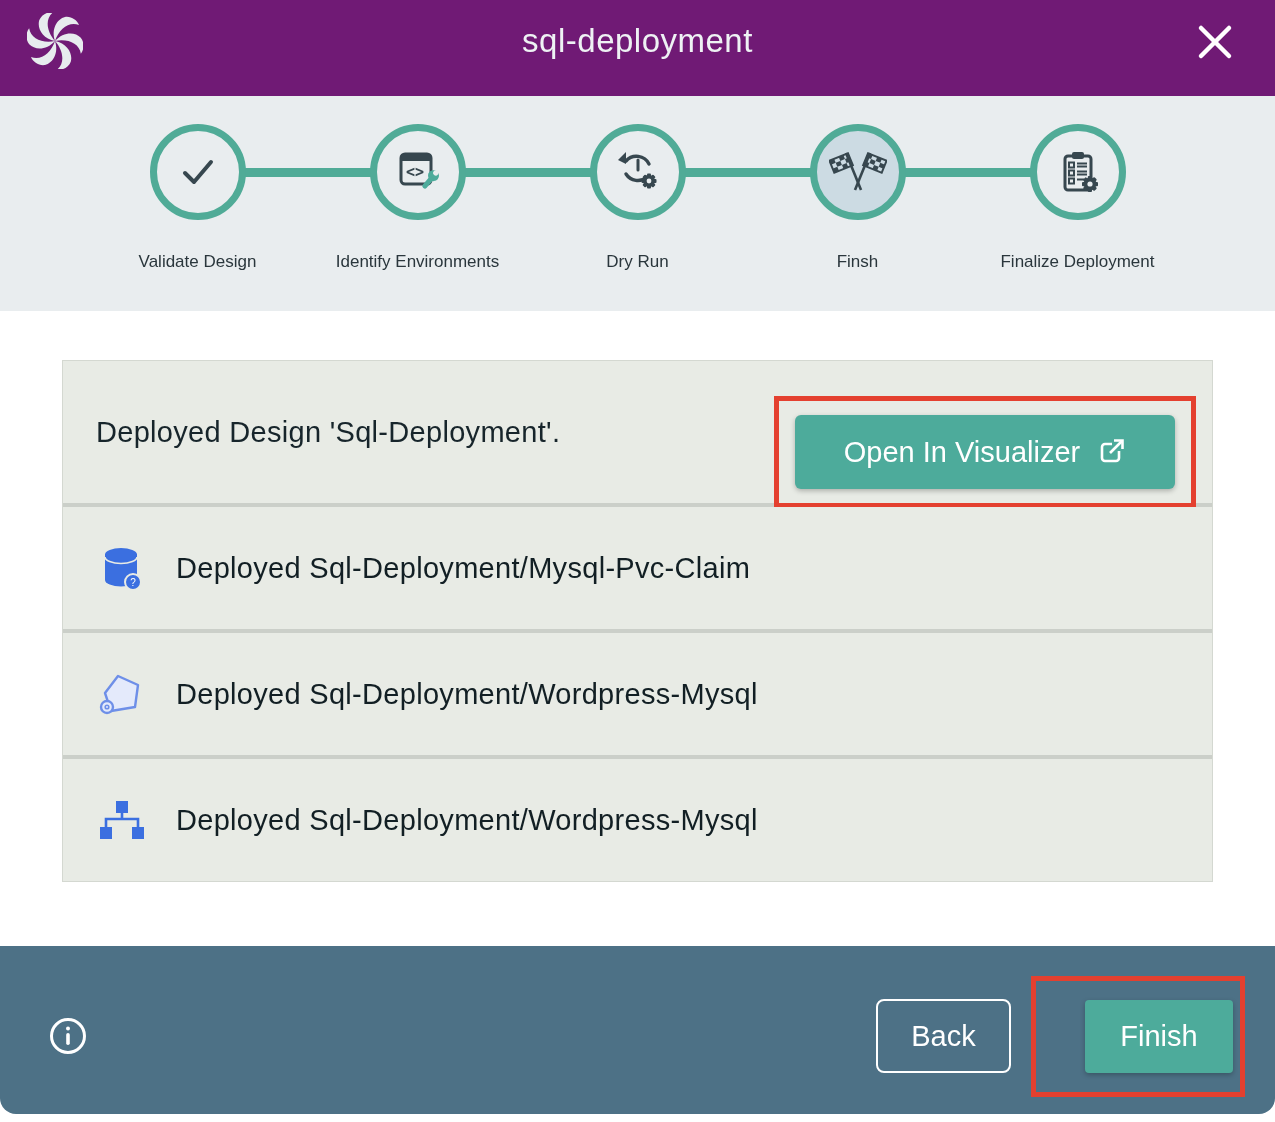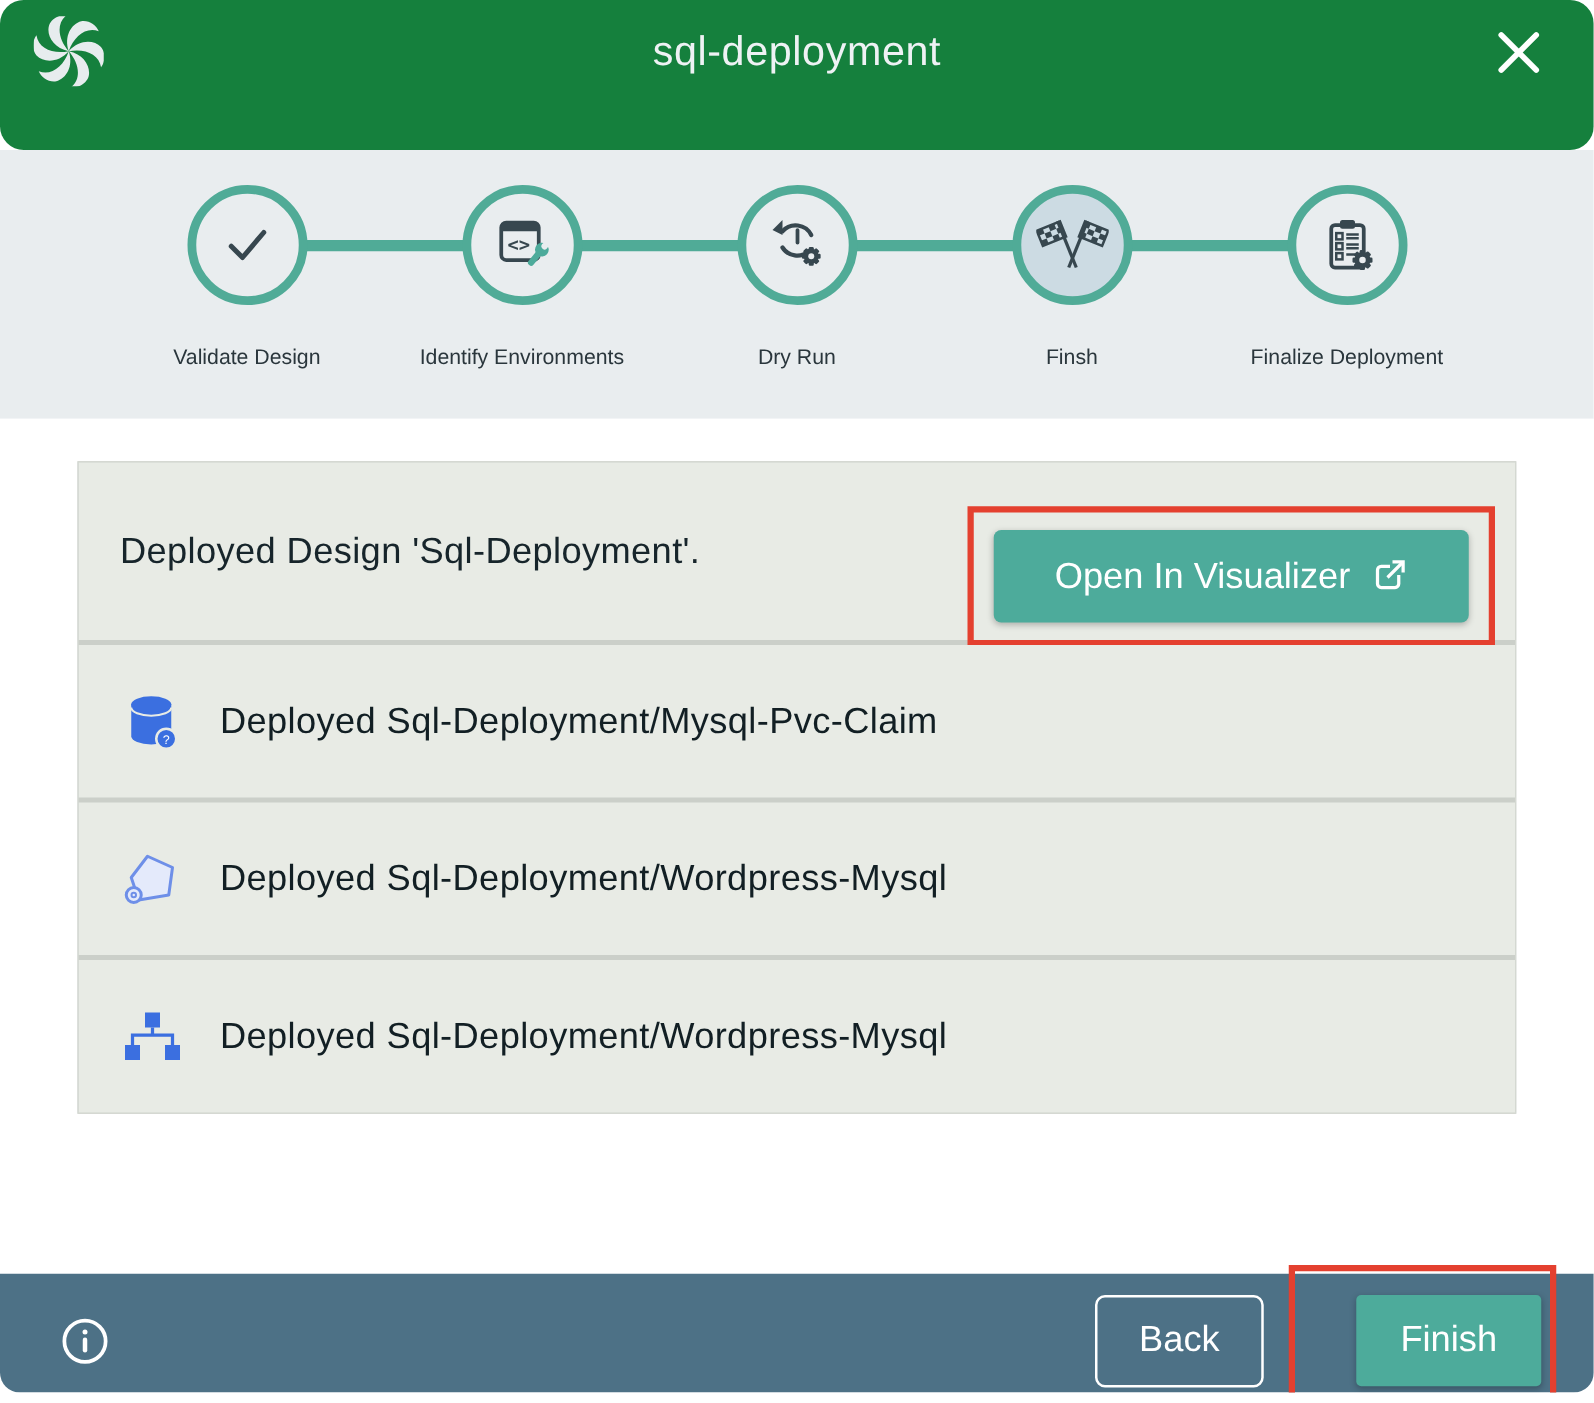--- a/index.html
+++ b/index.html
@@ -1,50 +1,50 @@
 <!DOCTYPE html>
 <html><head>
 <meta charset="utf-8">
 <style>
   * { margin:0; padding:0; box-sizing:border-box; }
   html,body { width:1275px; background:#ffffff; font-family:"Liberation Sans", sans-serif; }
   .modal { width:1275px; height:1114px; display:flex; flex-direction:column; overflow:hidden; }
 
   
-  .header { position:relative; height:120px; background:#15803d; flex:0 0 auto; display:flex; align-items:flex-start;border-radius:19px; }
+  .header { position:relative; height:96px; background:#701a75; flex:0 0 auto; display:flex; align-items:flex-start; }
   .logo { position:absolute; left:27px; top:13px; width:56px; height:56px; }
   .title { position:absolute; left:0; right:0; top:22px; text-align:center; color:#eef2f4; font-size:33px; letter-spacing:.5px; }
   .close { position:absolute; right:38px; top:20px; width:44px; height:44px; cursor:pointer; }
 
   
   .stepper-section { background:#e9edef; padding:28px 0 36px; flex:0 0 auto; }
   .steps { display:flex; width:1100px; margin:0 auto; }
   .step { flex:1; position:relative; display:flex; flex-direction:column; align-items:center; }
   .step:not(:first-child)::before { content:""; position:absolute; top:44px; left:calc(-50% + 44px); right:calc(50% + 44px); height:9px; background:#50ab97; }
   .circle { position:relative; z-index:1; width:96px; height:96px; border-radius:50%; border:7px solid #50ab97; background:#e9edef; display:flex; align-items:center; justify-content:center; }
   .step.active .circle { background:#ccdbe3; }
   .step-label { margin-top:28px; font-size:17px; line-height:1.6; color:#2a363c; text-align:center; max-width:190px; }
 
   
-  .content { flex:1 1 auto; background:#ffffff; padding:34px 62px 0; }
+  .content { flex:1 1 auto; background:#ffffff; padding:49px 62px 0; }
   .results { display:flex; flex-direction:column; gap:4px; background:#cbcfc9; border:1px solid #d4d8d1; }
   .row { background:#e8ebe5; display:flex; align-items:center; }
   .design-row { height:142px; justify-content:space-between; padding:0 16px 0 33px; }
   .design-text { font-size:29px; color:#17252b; letter-spacing:.3px; }
   .res-row { height:122px; padding:0 33px; }
   .res-icon { width:47px; height:47px; margin-left:2px; flex:0 0 auto; }
   .res-text { margin-left:31px; font-size:29px; color:#121f24; letter-spacing:.3px; }
 
   .highlight { border:5px solid #e4402f; }
   .viz-wrap { padding:14px 16px;margin-top:40px; }
   .btn-teal { background:#4dab9b; color:#ffffff; border:none; border-radius:6px; font-family:"Liberation Sans", sans-serif; font-size:29px; display:flex; align-items:center; justify-content:center; gap:16px; box-shadow:0 2px 5px rgba(0,0,0,.25); cursor:pointer; }
   .viz-btn { width:380px; height:74px; }
 
   
-  .footer { flex:0 0 auto; height:95px; background:#4d7186; border-radius:0 0 16px 16px; display:flex; align-items:center; padding:12px 30px 0 48px; }
+  .footer { flex:0 0 auto; height:168px; background:#4d7186; border-radius:0 0 16px 16px; display:flex; align-items:center; padding:12px 30px 0 48px; }
   .info { width:40px; height:40px; cursor:pointer; }
   .spacer { flex:1; }
   .btn-back { width:135px; height:74px; background:transparent; border:2px solid #ffffff; border-radius:8px; color:#ffffff; font-family:"Liberation Sans", sans-serif; font-size:29px; cursor:pointer; margin-right:20px; }
   .finish-wrap { padding:19px 7px; }
   .finish-btn { width:148px; height:73px; border-radius:4px;margin-left:42px; }
 </style>
 </head>
 <body>
 
 <div class="modal">

